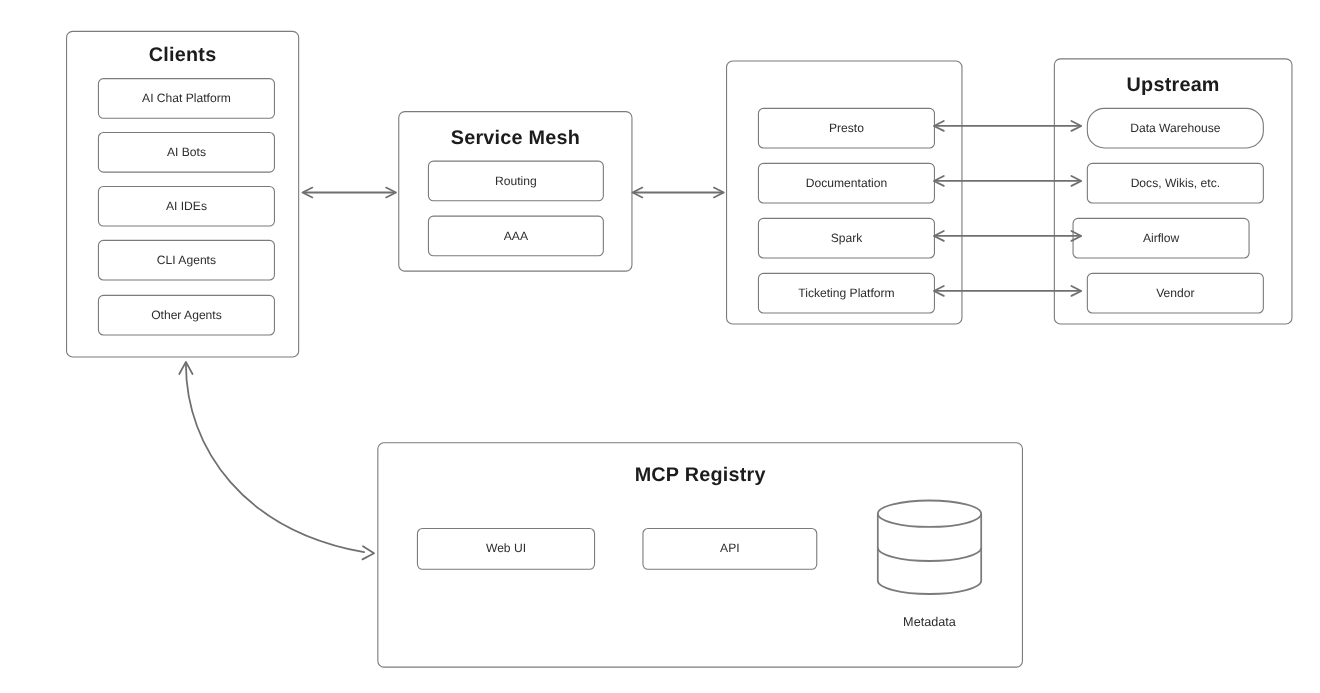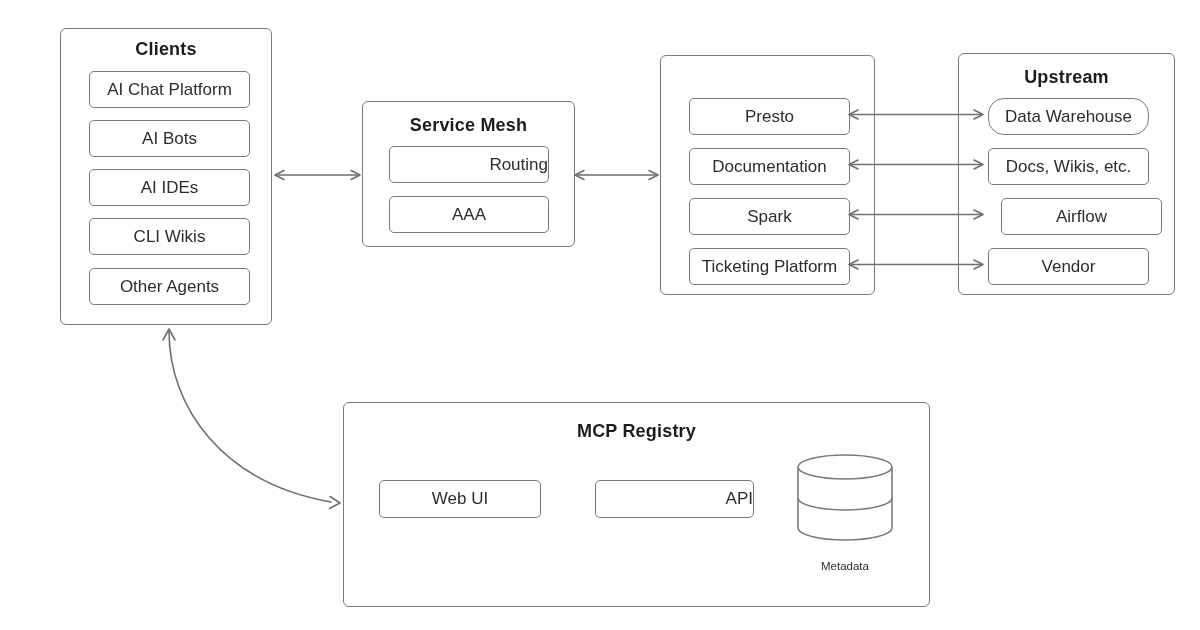--- a/index.html
+++ b/index.html
@@ -13,21 +13,21 @@
   }
   .group-title{
     position:absolute;left:0;width:100%;text-align:center;
     font-size:18px;font-weight:600;color:#1c1c1c;letter-spacing:.2px;
   }
   .node{
     position:absolute;border:1.4px solid #7b7b7b;border-radius:5px;background:#ffffff;
     display:flex;align-items:center;justify-content:center;
   }
   .node-label{
-    font-size:17px;color:#2d2d2d;white-space:nowrap;
+    font-size:11px;color:#2d2d2d;white-space:nowrap;
   }
   .arrow-layer{
     position:absolute;left:0;top:0;width:1200px;height:630px;z-index:5;pointer-events:none;
   }
   .db-icon-wrap{position:absolute;left:770px;top:448px;z-index:2;}
   .db-label{
     position:absolute;left:770px;top:560px;width:110px;text-align:center;z-index:2;
     font-size:11.5px;color:#2d2d2d;
   }
 </style>
@@ -41,30 +41,30 @@
     <div class="node" style="left:28px;top:42px;width:159px;height:35px;">
       <span class="node-label">AI Chat Platform</span>
     </div>
     <div class="node" style="left:28px;top:91px;width:159px;height:35px;">
       <span class="node-label">AI Bots</span>
     </div>
     <div class="node" style="left:28px;top:140px;width:159px;height:35px;">
       <span class="node-label">AI IDEs</span>
     </div>
     <div class="node" style="left:28px;top:189px;width:159px;height:35px;">
-      <span class="node-label">CLI Wikis</span>
+      <span class="node-label">CLI Agents</span>
     </div>
     <div class="node" style="left:28px;top:239px;width:159px;height:35px;">
       <span class="node-label">Other Agents</span>
     </div>
   </div>
 
   <div class="group" id="g-mesh" style="left:342px;top:101px;width:211px;height:144px;">
     <div class="group-title" style="top:13px;">Service Mesh</div>
-    <div class="node" style="left:26px;top:44px;width:158px;height:35px;justify-content:flex-end;">
+    <div class="node" style="left:26px;top:44px;width:158px;height:35px;">
       <span class="node-label">Routing</span>
     </div>
     <div class="node" style="left:26px;top:94px;width:158px;height:35px;">
       <span class="node-label">AAA</span>
     </div>
   </div>
 
   <div class="group" id="g-servers" style="left:640px;top:55px;width:213px;height:238px;">
     <div class="node" style="left:28px;top:42px;width:159px;height:35px;">
       <span class="node-label">Presto</span>
@@ -81,34 +81,34 @@
   </div>
 
   <div class="group" id="g-upstream" style="left:938px;top:53px;width:215px;height:240px;">
     <div class="group-title" style="top:13px;">Upstream</div>
     <div class="node" style="left:29px;top:44px;width:159px;height:35px;border-radius:16px;">
       <span class="node-label">Data Warehouse</span>
     </div>
     <div class="node" style="left:29px;top:94px;width:159px;height:35px;">
       <span class="node-label">Docs, Wikis, etc.</span>
     </div>
-    <div class="node" style="left:42px;top:144px;width:159px;height:35px;align-items:center;">
+    <div class="node" style="left:16px;top:144px;width:159px;height:35px;align-items:center;">
       <span class="node-label">Airflow</span>
     </div>
     <div class="node" style="left:29px;top:194px;width:159px;height:35px;">
       <span class="node-label">Vendor</span>
     </div>
   </div>
 
   <div class="group" id="g-registry" style="left:323px;top:402px;width:585px;height:203px;">
     <div class="group-title" style="top:18px;">MCP Registry</div>
     <div class="node" style="left:35px;top:77px;width:160px;height:36px;">
       <span class="node-label">Web UI</span>
     </div>
-    <div class="node" style="left:251px;top:77px;width:157px;height:36px;justify-content:flex-end;">
+    <div class="node" style="left:240px;top:77px;width:157px;height:36px;">
       <span class="node-label">API</span>
     </div>
   </div>
 
   <div class="db-icon-wrap">
     <svg width="110" height="100" viewBox="0 0 110 100">
       <g fill="none" stroke="#7b7b7b" stroke-width="1.6">
         <path d="M 8 19 L 8 80 A 47 12 0 0 0 102 80 L 102 19"></path>
         <ellipse cx="55" cy="19" rx="47" ry="12"></ellipse>
         <path d="M 8 50 A 47 12 0 0 0 102 50"></path>

